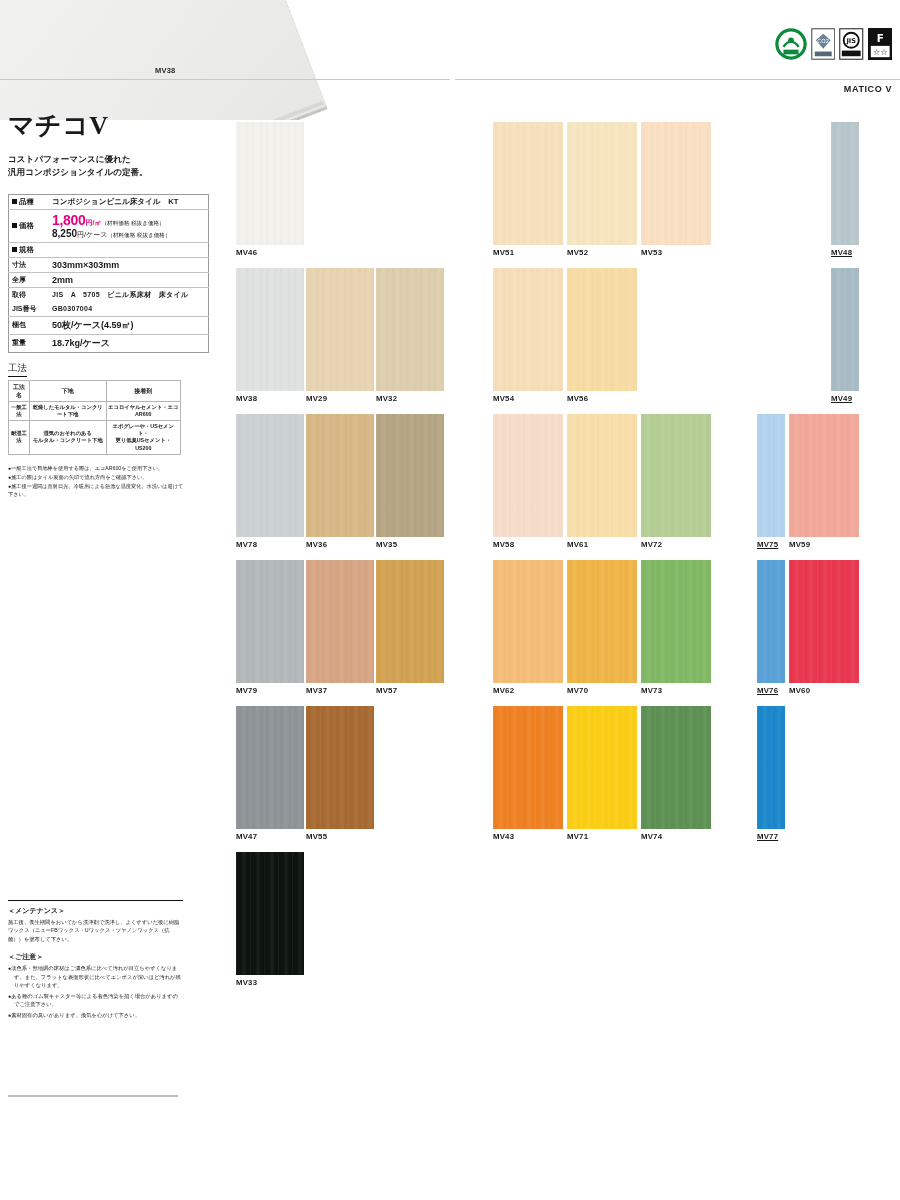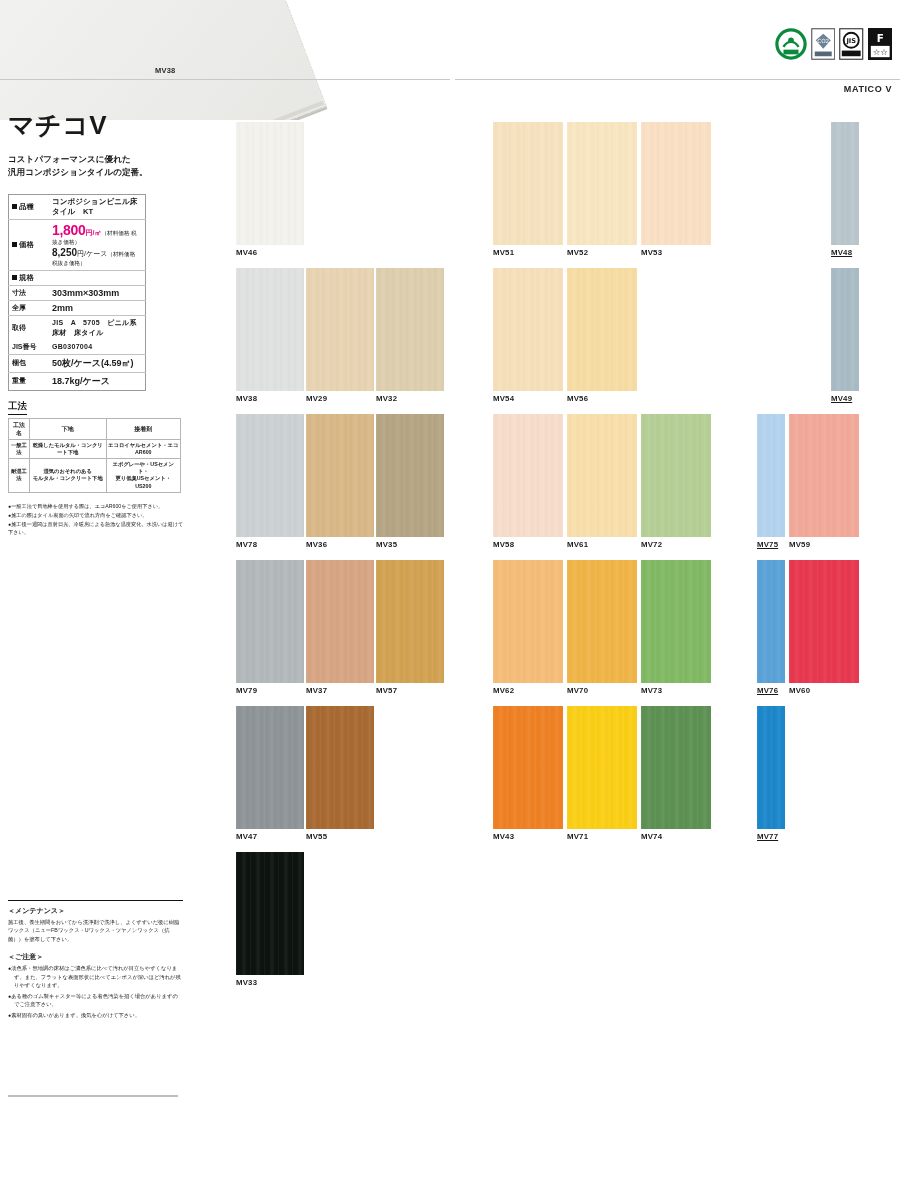--- a/index.html
+++ b/index.html
@@ -40,40 +40,40 @@
     position:absolute;right:8px;top:84px;
     font-size:9px;font-weight:bold;letter-spacing:.6px;color:#222;padding-left:48px;
   }
   .certs{position:absolute;right:8px;top:28px;display:flex;gap:4px;align-items:center;}
   .cert{height:32px;display:block;}
 
   
   .left{position:absolute;left:8px;top:108px;width:180px;}
   .brand{
     font-size:26px;font-weight:bold;letter-spacing:.5px;margin:0 0 10px 0;
-    font-family:Liberation Sans, sans-serif;
+    font-family:Liberation Serif, serif;
   }
   .tagline{font-size:8.6px;font-weight:bold;line-height:1.55;margin-bottom:14px;}
 
   
-  .spec{width:138px;border:1px solid #9a9a9a;border-collapse:collapse;font-size:7px;}
+  .spec{width:201px;border:1px solid #9a9a9a;border-collapse:collapse;font-size:7px;}
   .spec td{border-top:1px solid #c2c2c2;padding:2px 3px;vertical-align:middle;}
   .spec tr:first-child td{border-top:none;}
   .sec-h{font-weight:bold;font-size:7.4px;white-space:nowrap;}
   .sec-h .sq{display:inline-block;width:5px;height:5px;background:#111;margin-right:2px;}
   .k{width:34px;font-weight:bold;font-size:7px;padding-left:8px;}
   .price-main{color:#e5007f;font-weight:bold;font-size:14px;letter-spacing:-.3px;}
   .price-unit{color:#e5007f;font-weight:bold;font-size:7px;}
   .price-note{font-size:5.6px;}
   .price-sub{font-weight:bold;font-size:10px;text-align:right;}
   .val{font-size:9px;font-weight:bold;}
   .jis-val{font-size:7px;font-weight:bold;letter-spacing:.3px;}
 
   
-  .method-title{font-weight:bold;font-size:9.5px;margin:9px 0 3px 0;border-bottom:1.5px solid #111;display:inline-block;padding-bottom:1px;}
+  .method-title{font-weight:normal;font-size:9.5px;margin:9px 0 3px 0;border-bottom:1.5px solid #111;display:inline-block;padding-bottom:1px;}
   .method{width:173px;border:1px solid #9a9a9a;border-collapse:collapse;font-size:5.3px;text-align:center;}
   .method th,.method td{border:1px solid #b5b5b5;padding:2px 1px;line-height:1.35;font-weight:bold;}
   .method th{font-size:6px;}
   .notes{margin-top:9px;font-size:5.2px;line-height:1.55;}
   .notes p{margin:0 0 1px 0;}
 
   .maint{position:absolute;left:8px;top:900px;width:175px;}
   .mt-rule{height:1px;background:#111;margin-bottom:5px;}
   .mt-h{font-weight:bold;font-size:7px;margin-bottom:2px;}
   .mt-b{font-size:5.3px;line-height:1.6;margin-bottom:9px;}

